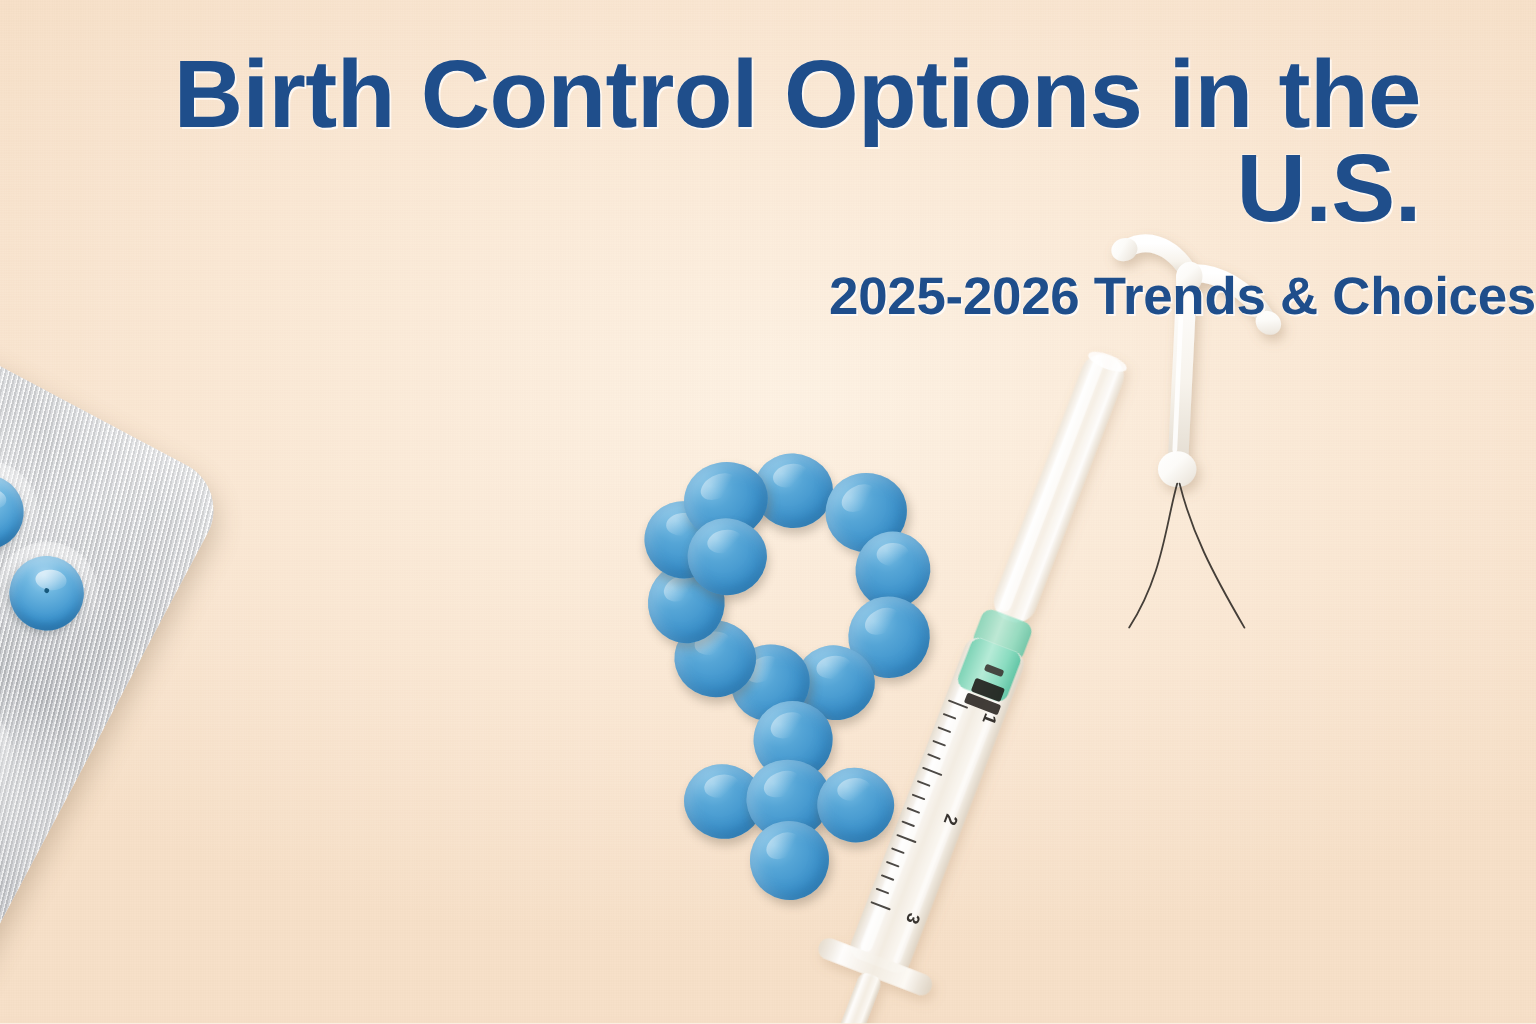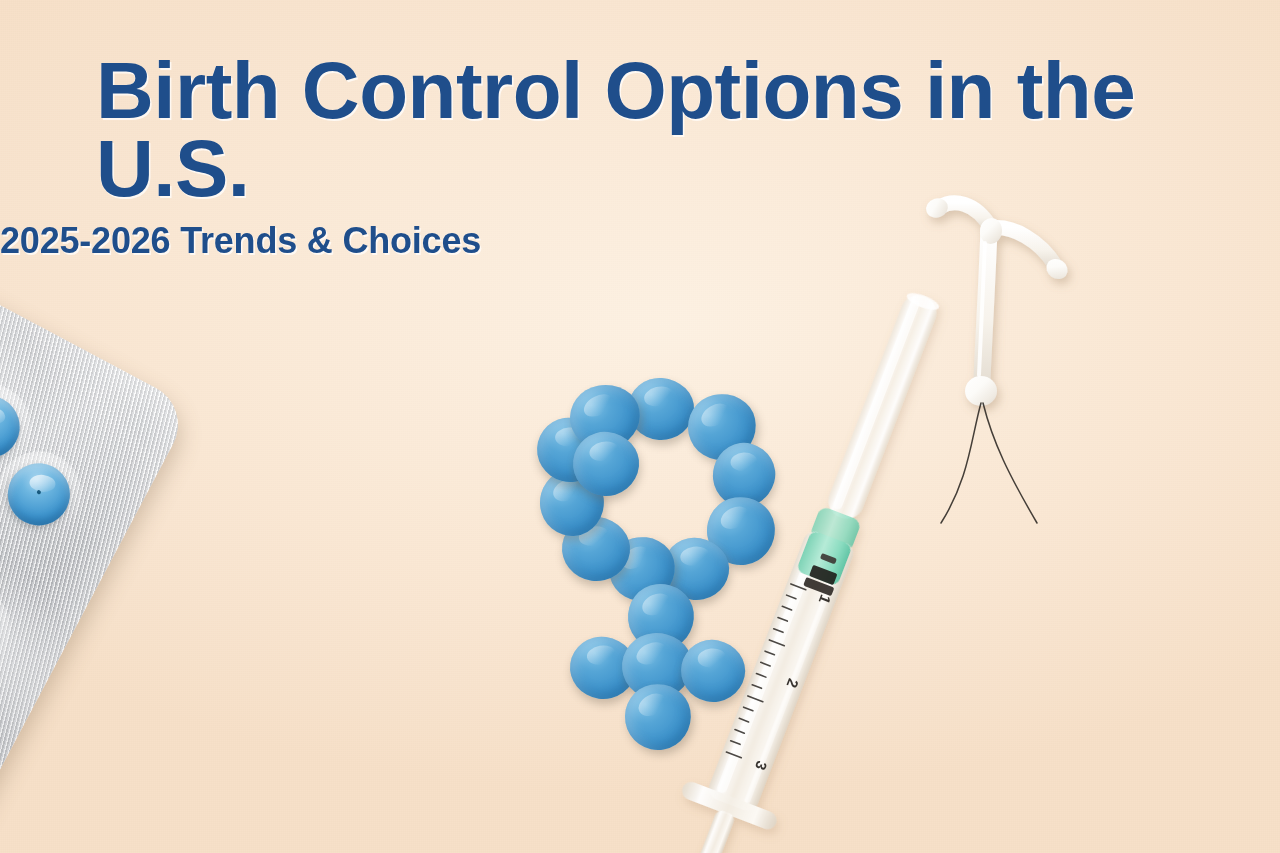--- a/index.html
+++ b/index.html
@@ -25,38 +25,38 @@
     position:absolute; inset:0;
     opacity:.35;
     background-image:
       repeating-linear-gradient(0deg, rgba(255,255,255,.05) 0 1px, rgba(0,0,0,.012) 1px 2px),
       repeating-linear-gradient(90deg, rgba(255,255,255,.04) 0 1px, rgba(0,0,0,.01) 1px 2px);
     pointer-events:none;
   }
 
   
   #text-block{
-    position:absolute; left:0; right:0; top:52px;
-    text-align:left; z-index:40;
+    position:absolute; left:0; right:0; top:40px;
+    text-align:right; z-index:40;
     pointer-events:none;
   }
   #title{
     font-size:80px;
     font-weight:700;
     letter-spacing:-0.5px;
     line-height:.98;
     color:#1F4E8B;
     padding:0 96px;
     text-shadow:
       1.5px 1.5px 0 rgba(255,252,248,.85),
       -0.5px -0.5px 0 rgba(255,252,248,.5);
   }
   #subtitle{
-    margin-top:11px;
-    font-size:36px;
+    margin-top:26px;
+    font-size:44px;
     font-weight:700;
     letter-spacing:-0.2px;
     color:#1F4E8B;
     text-shadow:
       1.5px 1.5px 0 rgba(255,252,248,.85),
       -0.5px -0.5px 0 rgba(255,252,248,.5);
   }
 
   
   #blister-pack{

